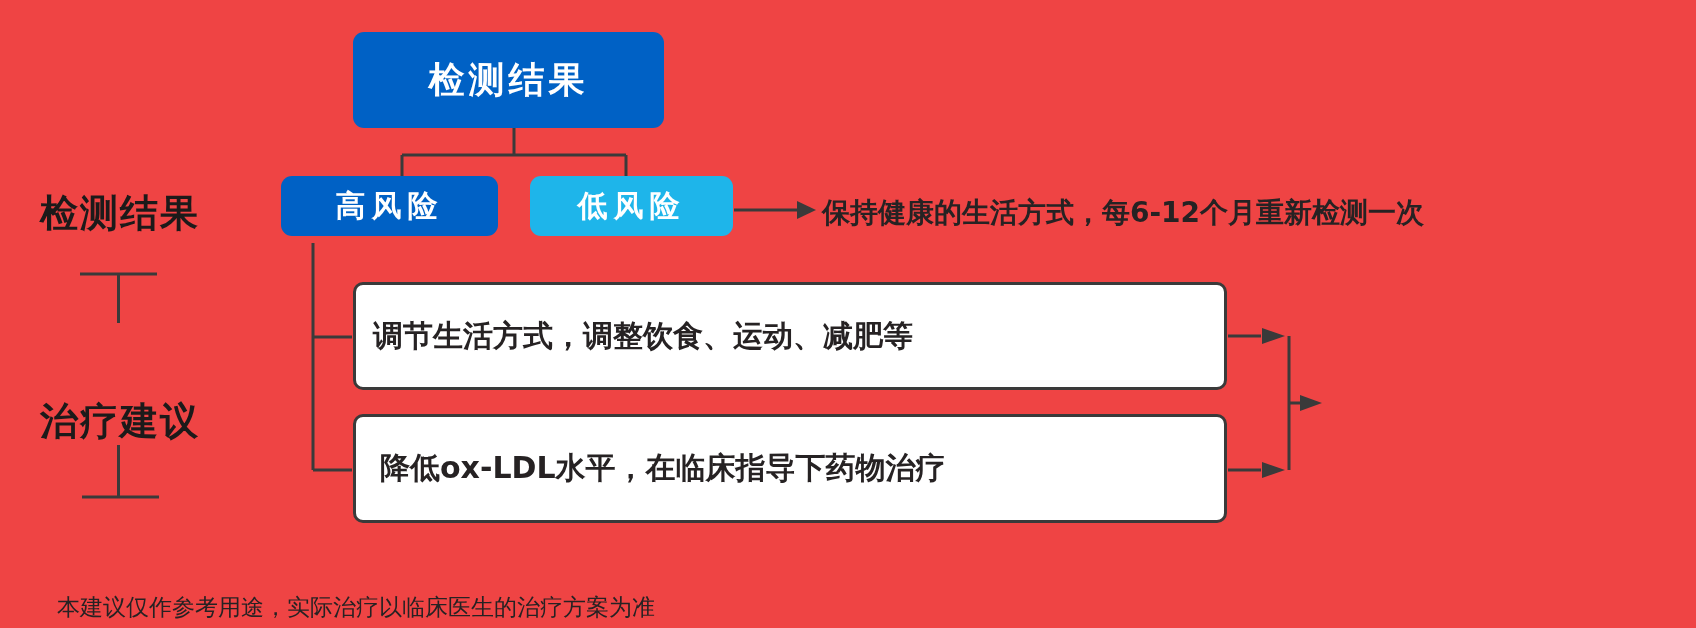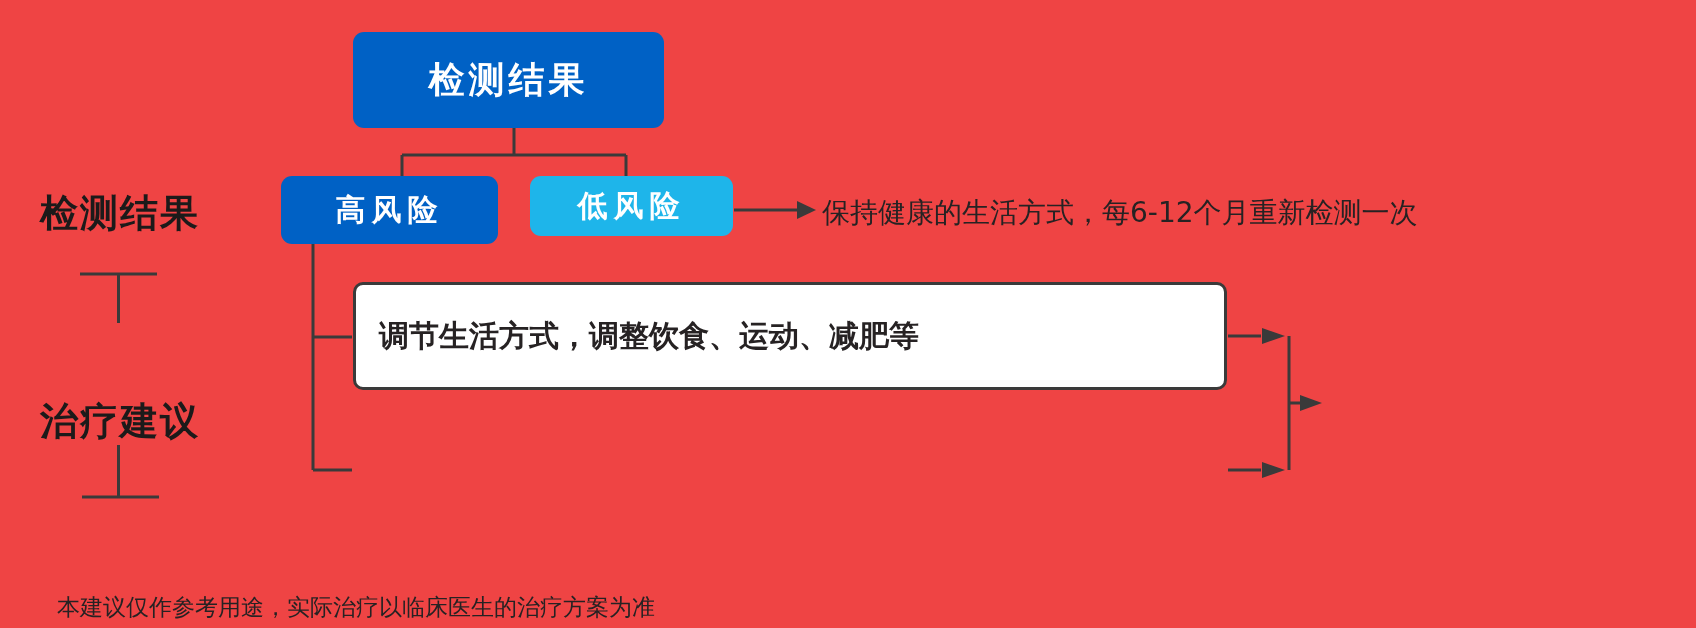--- a/index.html
+++ b/index.html
@@ -11,38 +11,38 @@
   .flex-center{display:flex;align-items:center;justify-content:center;}
 
   
   svg.lines{position:absolute;left:0;top:0;width:1696px;height:628px;}
   svg.lines path{stroke:#3a3a3a;stroke-width:3;fill:none;}
   svg.lines polygon{fill:#3a3a3a;stroke:none;}
 
   
   .node{border-radius:11px;color:#ffffff;font-weight:bold;}
   .node-root{left:353px;top:32px;width:311px;height:96px;background:#0061c5;font-size:36px;letter-spacing:4px;}
-  .node-high{left:281px;top:176px;width:217px;height:68px;background:#0061c5;font-size:30px;letter-spacing:6px;}
+  .node-high{left:281px;top:176px;width:217px;height:60px;background:#0061c5;font-size:30px;letter-spacing:6px;}
   .node-low{left:530px;top:176px;width:203px;height:60px;background:#1eb5ea;font-size:30px;letter-spacing:6px;}
 
   
   .tbox{
     border:3px solid #3a3a3a;border-radius:10px;background:#ffffff;
     display:flex;align-items:center;font-size:30px;font-weight:bold;color:#262223;
   }
-  .tbox-1{left:353px;top:282px;width:874px;height:108px;padding-left:23px;box-sizing:border-box;}
+  .tbox-1{left:353px;top:282px;width:874px;height:108px;padding-left:17px;box-sizing:border-box;}
   .tbox-2{left:353px;top:414px;width:874px;height:109px;padding-left:24px;box-sizing:border-box;}
 
   
   .side-label{left:30px;width:180px;text-align:center;font-size:38px;font-weight:bold;color:#1c1a1a;letter-spacing:2px;}
   .side-label-1{top:188px;}
   .side-label-2{top:364px;margin-top:32px;}
 
   
-  .advice{font-size:28px;font-weight:normal;color:#262223;white-space:nowrap;}
+  .advice{font-size:28px;font-weight:bold;color:#262223;white-space:nowrap;}
   .advice-low{left:822px;top:194px;}
   .advice-followup{left:1332px;top:388px;}
 
   .footnote{left:57px;top:592px;font-size:23px;color:#262223;white-space:nowrap;}
 </style>
 </head>
 <body>
 
 <div class="canvas">
 
@@ -83,17 +83,20 @@
   </div>
 
   <div class="abs advice advice-low">保持健康的生活方式，每6-12个月重新检测一次</div>
 
   <div class="abs side-label side-label-1">检测结果</div>
   <div class="abs side-label side-label-2">治疗建议</div>
 
   <div class="abs tbox tbox-1">
     <span>调节生活方式，调整饮食、运动、减肥等</span>
   </div>
+  <div class="abs tbox tbox-2">
+    <span>降低ox-LDL水平，在临床指导下药物治疗</span>
+  </div>
 
 
   <div class="abs footnote">本建议仅作参考用途，实际治疗以临床医生的治疗方案为准</div>
 
 </div>
 
 </body></html>

